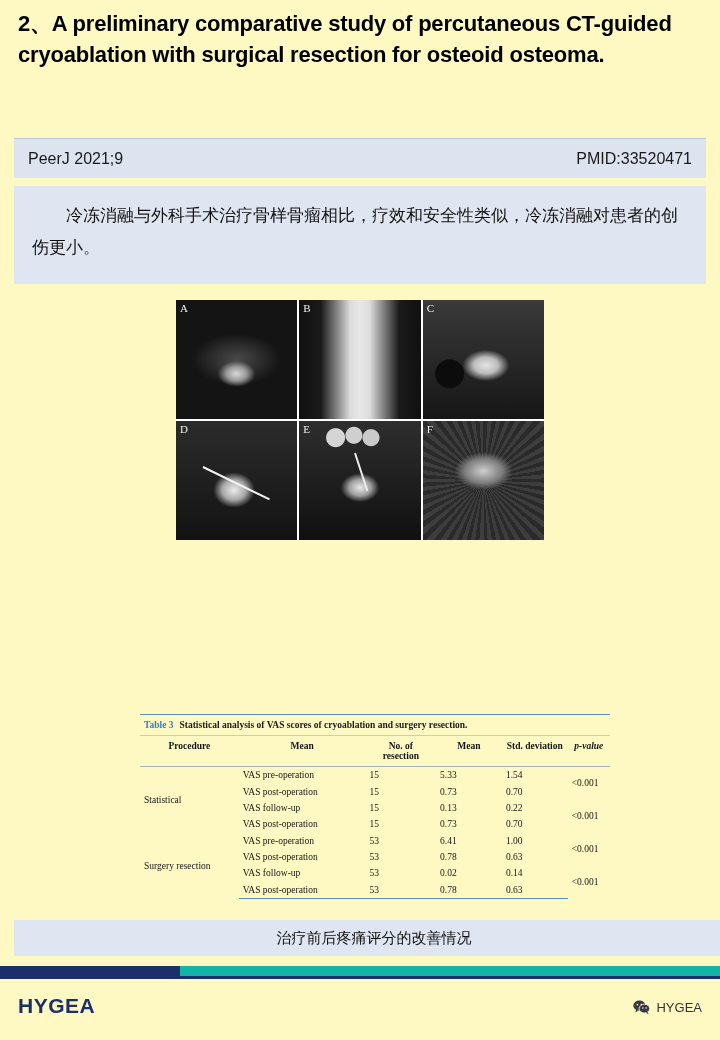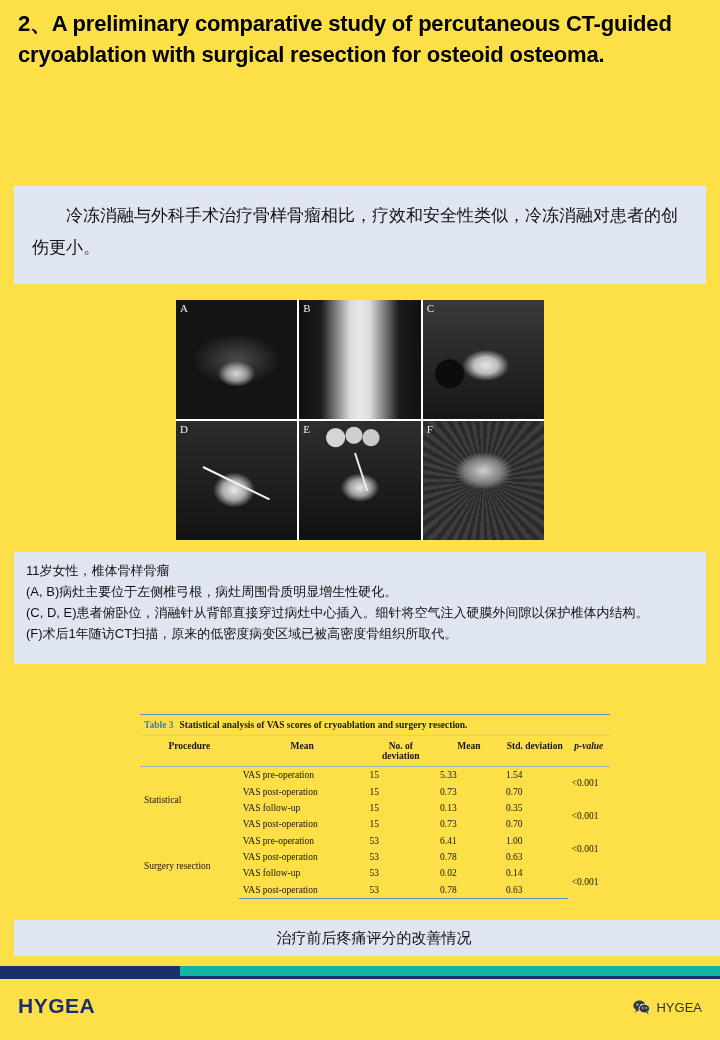--- a/index.html
+++ b/index.html
@@ -6,21 +6,21 @@
   html, body {
     width: 720px;
     height: 1040px;
     background: #ffffff;
     font-family: "Liberation Sans", sans-serif;
   }
   .page {
     position: relative;
     width: 720px;
     height: 1040px;
-    background: #fde047;
+    background: #fef9c3;
     overflow: hidden;
   }
 
   
   .title {
     position: absolute;
     left: 18px;
     top: 8px;
     width: 690px;
     font-size: 22px;
@@ -249,20 +249,24 @@
   }
   .wechat svg { display: block; }
 </style>
 </head>
 <body>
 
 <div class="page">
 
   <div class="title">2、A preliminary comparative study of percutaneous CT-guided cryoablation with surgical resection for osteoid osteoma.</div>
 
+  <div class="journal-bar">
+    <span>PeerJ 2021;9</span>
+    <span>PMID:33520471</span>
+  </div>
 
   <div class="summary">冷冻消融与外科手术治疗骨样骨瘤相比，疗效和安全性类似，冷冻消融对患者的创伤更小。</div>
 
   <div class="figure">
     <div class="panel ct-a">
       <span class="plabel">A</span>
     </div>
     <div class="panel ct-b">
       <span class="plabel">B</span>
     </div>
@@ -275,37 +279,31 @@
     </div>
     <div class="panel ct-e">
       <span class="plabel">E</span>
       <span class="needle2"></span>
     </div>
     <div class="panel ct-f">
       <span class="plabel">F</span>
     </div>
   </div>
 
-  <div class="caption">
-    <div>11岁女性，椎体骨样骨瘤</div>
-    <div>(A, B)病灶主要位于左侧椎弓根，病灶周围骨质明显增生性硬化。</div>
-    <div>(C, D, E)患者俯卧位，消融针从背部直接穿过病灶中心插入。细针将空气注入硬膜外间隙以保护椎体内结构。</div>
-    <div>(F)术后1年随访CT扫描，原来的低密度病变区域已被高密度骨组织所取代。</div>
-  </div>
 
   <div class="table-wrap">
     <div class="tbl-title">
       <span class="tnum">Table 3</span><span class="ttext">Statistical analysis of VAS scores of cryoablation and surgery resection.</span>
     </div>
     <table class="vas">
       <thead>
         <tr>
           <th class="col-proc">Procedure</th>
           <th class="col-group">Mean</th>
-          <th class="col-np">No. of deviation</th>
+          <th class="col-np">No. of resection</th>
           <th class="col-mean">Mean</th>
           <th class="col-sd">Std. deviation</th>
           <th class="col-p ital">p-value</th>
         </tr>
       </thead>
       <tbody>
 
         <tr>
           <td rowspan="4">Statistical</td>
           <td>VAS pre-operation</td>
@@ -317,21 +315,21 @@
         <tr>
           <td>VAS post-operation</td>
           <td>15</td>
           <td>0.73</td>
           <td>0.70</td>
         </tr>
         <tr>
           <td>VAS follow-up</td>
           <td>15</td>
           <td>0.13</td>
-          <td>0.35</td>
+          <td>0.22</td>
           <td rowspan="2">&lt;0.001</td>
         </tr>
         <tr>
           <td>VAS post-operation</td>
           <td>15</td>
           <td>0.73</td>
           <td>0.70</td>
         </tr>
 
         <tr>

